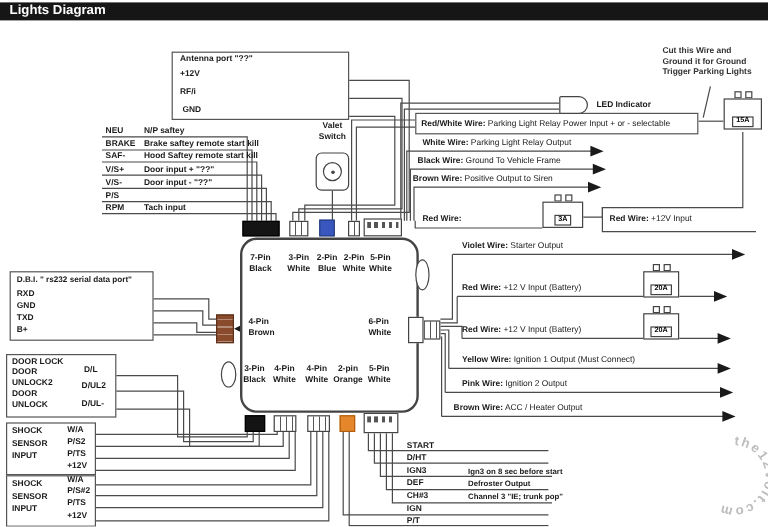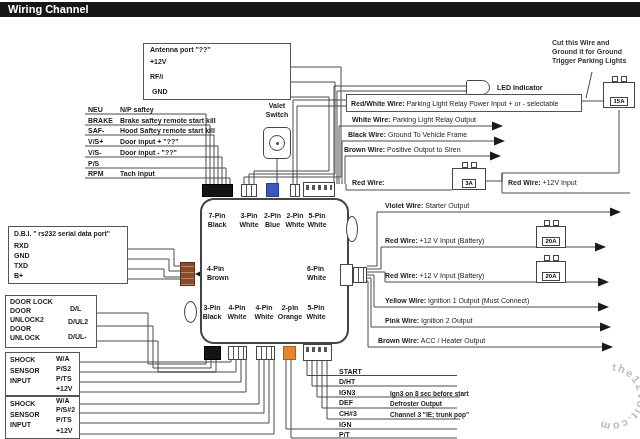--- a/index.html
+++ b/index.html
@@ -158,21 +158,21 @@
     </g>
     <g>
       <path id="wmc" d="M612,371 a26,26 0 1 1 -0.05,0" fill="none"></path>
       <text font-size="11" font-weight="bold" fill="#bdbdbd" letter-spacing="1.5">
         <textPath href="#wmc" xlink:href="#wmc">the12volt.com</textPath>
       </text>
     </g>
   </svg>
 
   <div class="titlebar">
-    <span>Wiring Channel</span>
+    <span>Lights Diagram</span>
   </div>
 
   <div class="box" style="left:143px;top:43px;width:148px;height:57px"></div>
   <span class="lbl" style="left:150px;top:45px">Antenna port "??"</span>
   <span class="lbl" style="left:150px;top:57px">+12V</span>
   <span class="lbl" style="left:150px;top:72px">RF/i</span>
   <span class="lbl" style="left:152px;top:87px">GND</span>
 
   <span class="lbl" style="left:88px;top:105px">NEU</span>
   <span class="lbl" style="left:120px;top:105px">N/P saftey</span>

